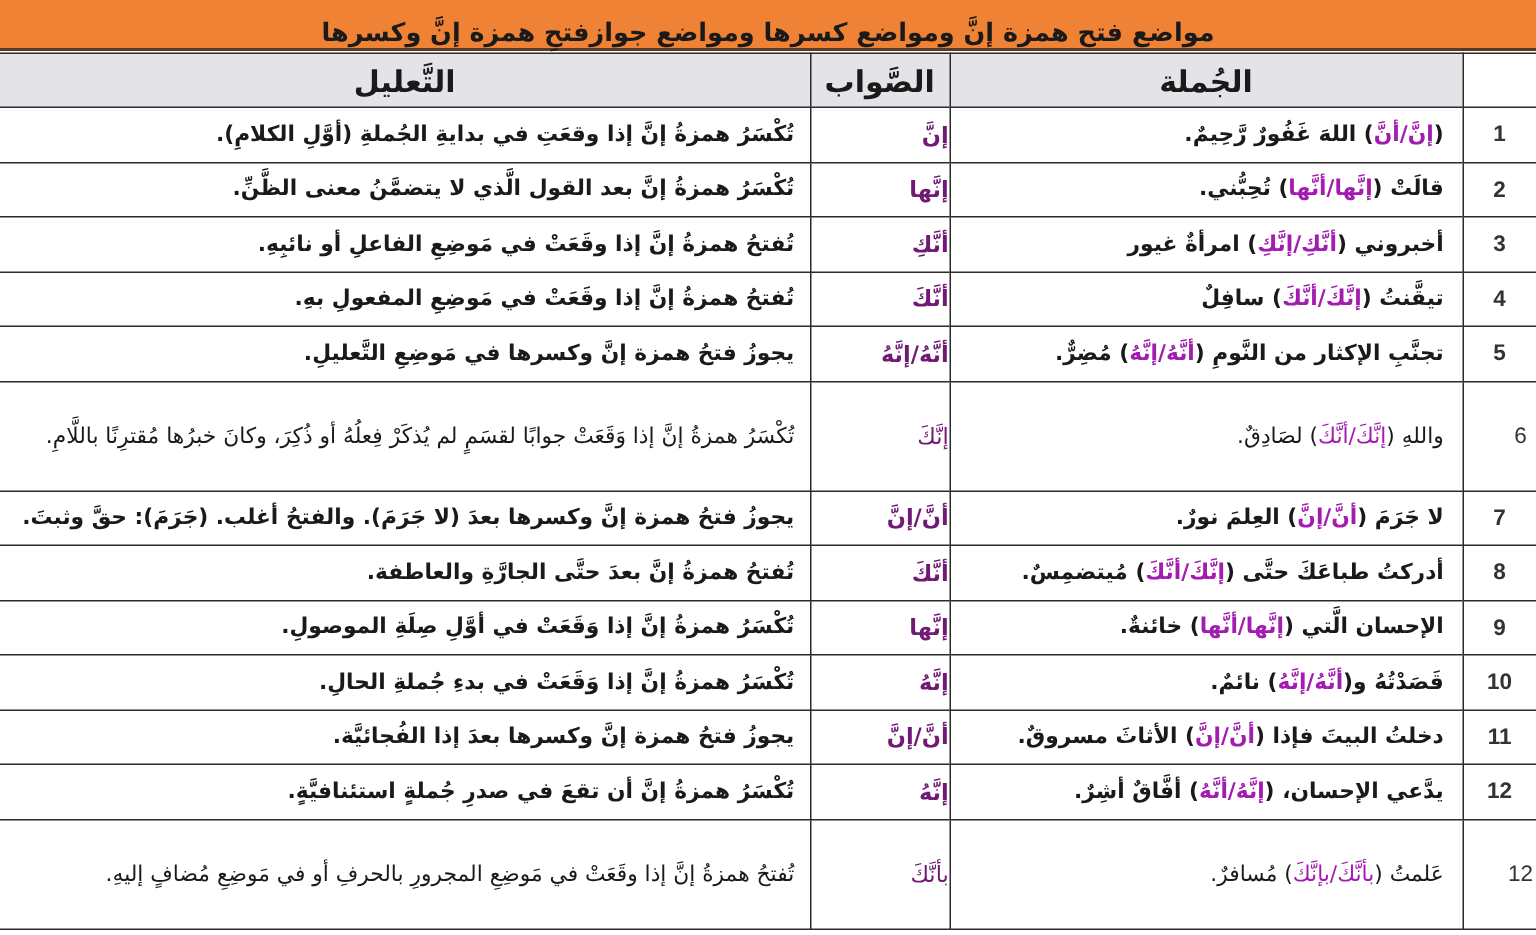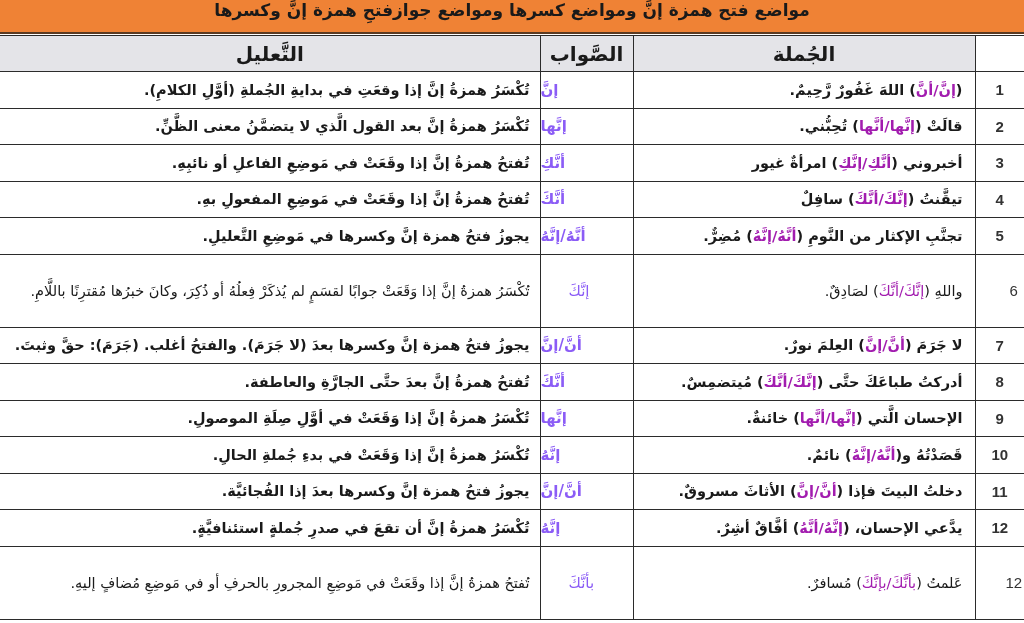--- a/index.html
+++ b/index.html
@@ -2,41 +2,41 @@
 <html><head>
   <meta charset="utf-8">
   <style>
     * { box-sizing: border-box; margin: 0; padding: 0; }
     html, body { width: 1024px; height: 623px; overflow: hidden; background: #ffffff; }
     body { font-family: "DejaVu Sans", "Liberation Sans", sans-serif; color: #1a1a1a; }
     .page { position: relative; width: 1024px; height: 623px; }
     .title-bar {
       position: absolute; left: 0; top: 0; width: 1024px; height: 34px;
       background: #ef8235; border-bottom: 2px solid #5a3a22;
-      display: flex; align-items: flex-start; justify-content: center;
+      display: flex; align-items: flex-end; justify-content: center;
       direction: rtl;
     }
     .title-bar span { font-size: 17px; font-weight: bold; color: #1a1a1a; }
     table.grid {
       position: absolute; left: 0; top: 35px; width: 1024px;
       border-collapse: collapse; table-layout: fixed; direction: rtl;
     }
     table.grid th, table.grid td {
       border: 1.5px solid #2b2b2b; vertical-align: middle;
     }
     table.grid tr > *:first-child { border-right: none; }
     table.grid tr > *:last-child { border-left: none; }
     thead th {
       background: #e4e4e8; height: 36px; font-size: 20px; font-weight: bold;
       text-align: center; border-top: 2px solid #2b2b2b; border-bottom: 2px solid #2b2b2b;
     }
     thead th.num-h { background: #ffffff; }
     td.num { width: 49px; text-align: center; font-size: 15px; color: #333; font-family: "Liberation Sans", sans-serif; }
     td.sentence { width: 342px; padding: 0 12px; font-size: 14.5px; text-align: right; }
-    td.answer { width: 93px; text-align: left; font-size: 15px; color: #8b5cf6; }
+    td.answer { width: 93px; text-align: right; font-size: 15px; color: #701a75; }
     td.reason { width: 540px; padding: 0 10px; font-size: 14.5px; text-align: right; line-height: 32px; }
     .opt { color: #a21caf; }
     tr.h1 td { height: 36.5px; font-weight: bold; }
     tr.h2 td { height: 73px; padding-left: 28px; }
   </style>
 </head>
 <body>
 
 <div class="page">
   <div class="title-bar">

